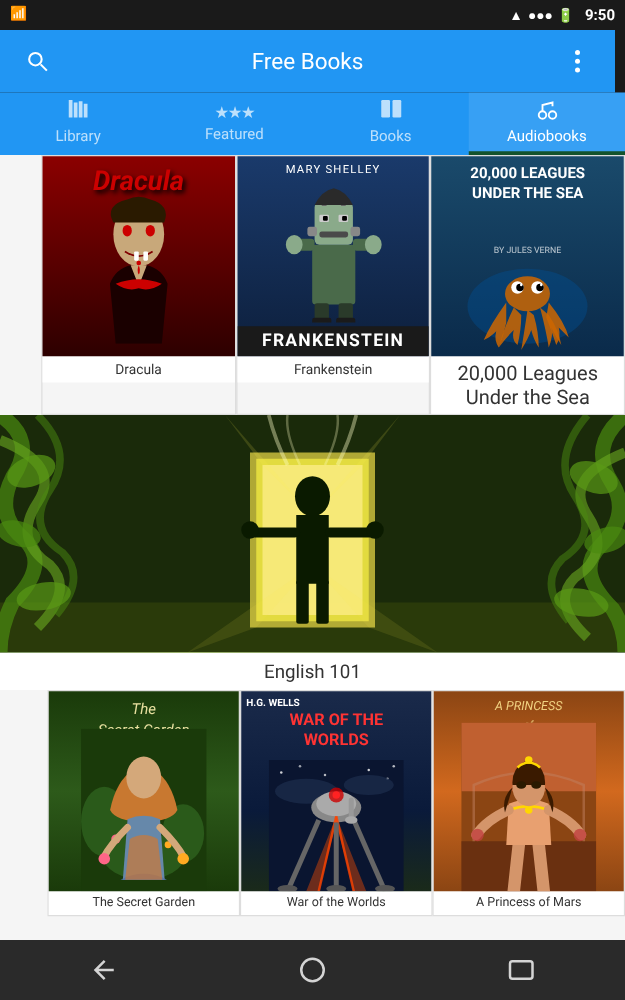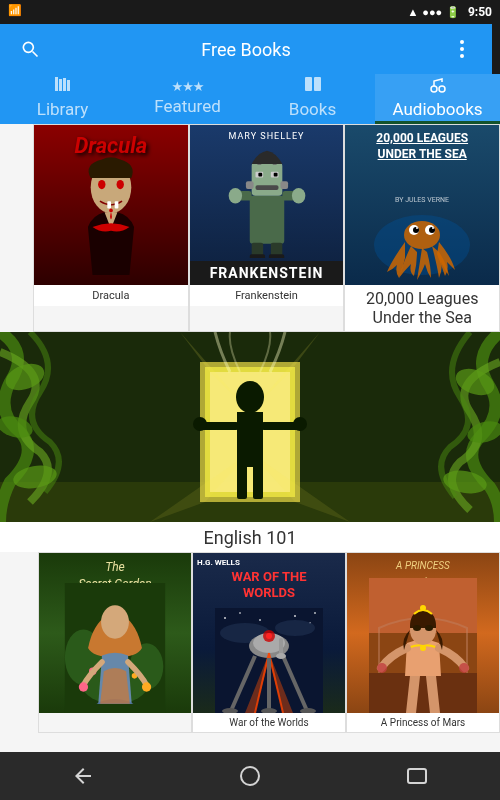--- a/index.html
+++ b/index.html
@@ -87,21 +87,21 @@
     }
     .tab.active {
       color: white;
       border-bottom: 3px solid #14532d;
       background: rgba(255,255,255,0.1);
     }
     .tab-icon {
       font-size: 16px;
     }
     .tab-label {
-      font-size: 17px;
+      font-size: 12px;
     }
 
     
     #content {
       width: 500px;
       height: calc(800px - 24px - 50px - 50px - 48px);
       background: #f5f5f5;
       overflow-y: auto;
     }
 
@@ -193,21 +193,20 @@
       position: absolute;
       top: 8px;
       left: 4px;
       right: 4px;
       color: white;
       font-size: 13px;
       font-weight: bold;
       text-align: center;
       line-height: 1.2;
       text-transform: uppercase;
-      text-decoration: underline;
     }
 
     
     .featured-book {
       width: 100%;
       height: 220px;
       position: relative;
       cursor: pointer;
       overflow: hidden;
     }
@@ -217,21 +216,21 @@
       background: linear-gradient(135deg, #2d4a1a 0%, #4a7a1a 30%, #8ab820 50%, #4a7a1a 70%, #2d4a1a 100%);
       position: relative;
       overflow: hidden;
       display: flex;
       align-items: center;
       justify-content: center;
     }
     .featured-title-bar {
       background: white;
       text-align: center;
-      font-size: 18px;
+      font-size: 15px;
       color: #333;
       padding: 6px;
       height: 30px;
       display: flex;
       align-items: center;
       justify-content: center;
     }
 
     
     .book-row-3-bottom {
@@ -591,20 +590,21 @@
 
           <path d="M40 85 Q25 100 20 110" stroke="#d4a87a" stroke-width="6" fill="none" stroke-linecap="round"></path>
           <path d="M68 85 Q83 100 88 110" stroke="#d4a87a" stroke-width="6" fill="none" stroke-linecap="round"></path>
 
           <circle cx="20" cy="112" r="5" fill="#ff6688"></circle>
           <circle cx="88" cy="112" r="5" fill="#ffaa22"></circle>
 
           <path d="M42 95 Q54 88 66 95 L70 130 L38 130 Z" fill="#dd7722" opacity="0.6"></path>
         </svg>
       </div>
+      <div class="book-title-label" style="font-size:10px;">The Secret Garden</div>
     </div>
 
     <div class="book-cell">
       <div class="book-cover cover-war-worlds">
         <span class="cover-war-worlds-author" style="position:absolute;top:5px;left:4px;color:white;font-size:8px;font-weight:bold;">H.G. WELLS</span>
         <span class="cover-war-worlds-title" style="position:absolute;top:16px;left:4px;right:4px;color:#ff3333;font-size:13px;font-weight:bold;text-align:center;text-transform:uppercase;line-height:1.2;">WAR OF THE<br>WORLDS</span>
 
         <svg width="108" height="105" viewBox="0 0 108 105" style="position:absolute;bottom:0;">
 
           <rect width="108" height="105" fill="#0a1530"></rect>

